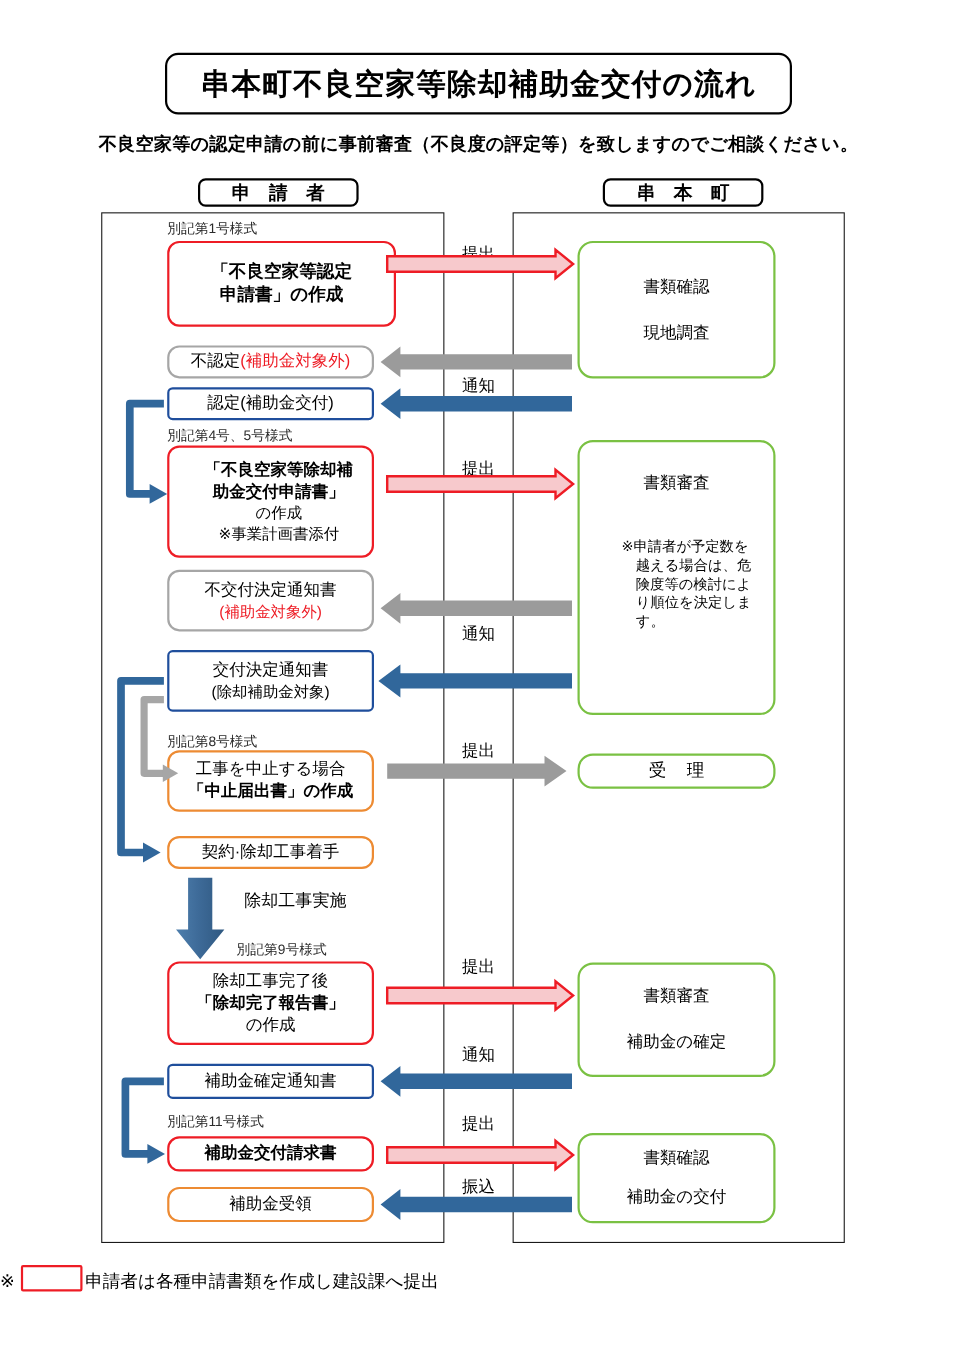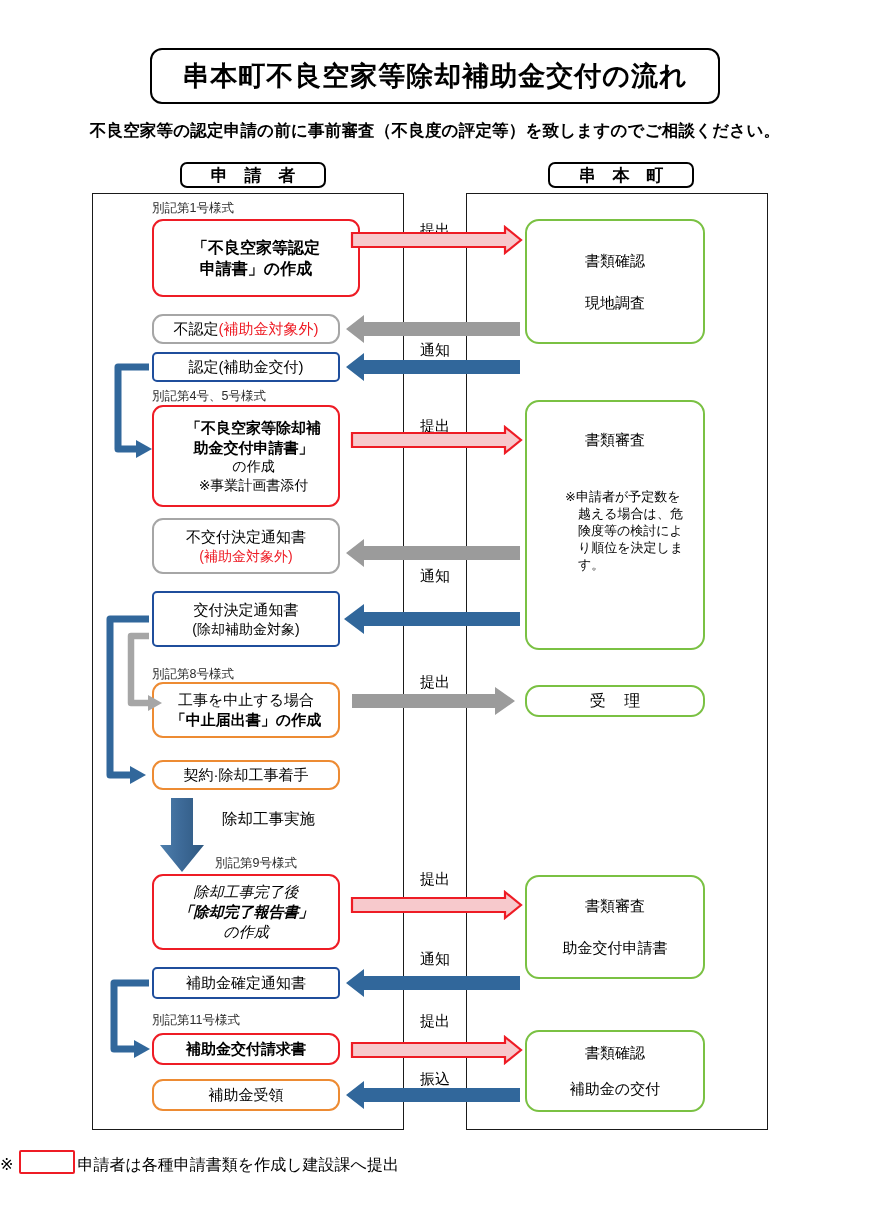--- a/index.html
+++ b/index.html
@@ -144,21 +144,21 @@
     <span class="ln fs15">工事を中止する場合</span>
     <span class="ln fs15"><b>「中止届出書」の作成</b></span>
   </div>
 
   <div class="node b-orange" style="left:152px;top:760px;width:188px;height:30px;">
     <span class="fs15">契約·除却工事着手</span>
   </div>
 
   <div class="plain" style="left:222px;top:809px;">除却工事実施</div>
 
-  <div class="node b-red" style="left:152px;top:874px;width:188px;height:76px;font-style:italic;">
+  <div class="node b-red" style="left:152px;top:874px;width:188px;height:76px;">
     <span class="ln fs15">除却工事完了後</span>
     <span class="ln fs15 t-bold">「除却完了報告書」</span>
     <span class="ln fs15">の作成</span>
   </div>
 
   <div class="node b-blue" style="left:152px;top:967px;width:188px;height:32px;">
     <span class="fs15">補助金確定通知書</span>
   </div>
 
   <div class="node b-red" style="left:152px;top:1033px;width:188px;height:32px;">
@@ -184,21 +184,21 @@
       <span class="ln fs13" style="padding-left:13px;">す。</span>
     </div>
   </div>
 
   <div class="node b-green" style="left:525px;top:685px;width:180px;height:32px;">
     <span class="fs16" style="letter-spacing:7px;text-indent:7px;">受 理</span>
   </div>
 
   <div class="node b-green" style="left:525px;top:875px;width:180px;height:104px;">
     <span class="ln fs15" style="margin-bottom:22px;">書類審査</span>
-    <span class="ln fs15">助金交付申請書</span>
+    <span class="ln fs15">補助金の確定</span>
   </div>
 
   <div class="node b-green" style="left:525px;top:1030px;width:180px;height:82px;">
     <span class="ln fs15" style="margin-bottom:16px;">書類確認</span>
     <span class="ln fs15">補助金の交付</span>
   </div>
 
   <div class="chlabel" style="left:404px;top:221px;">提出</div>
   <div class="chlabel" style="left:404px;top:341px;">通知</div>
   <div class="chlabel" style="left:404px;top:417px;">提出</div>

